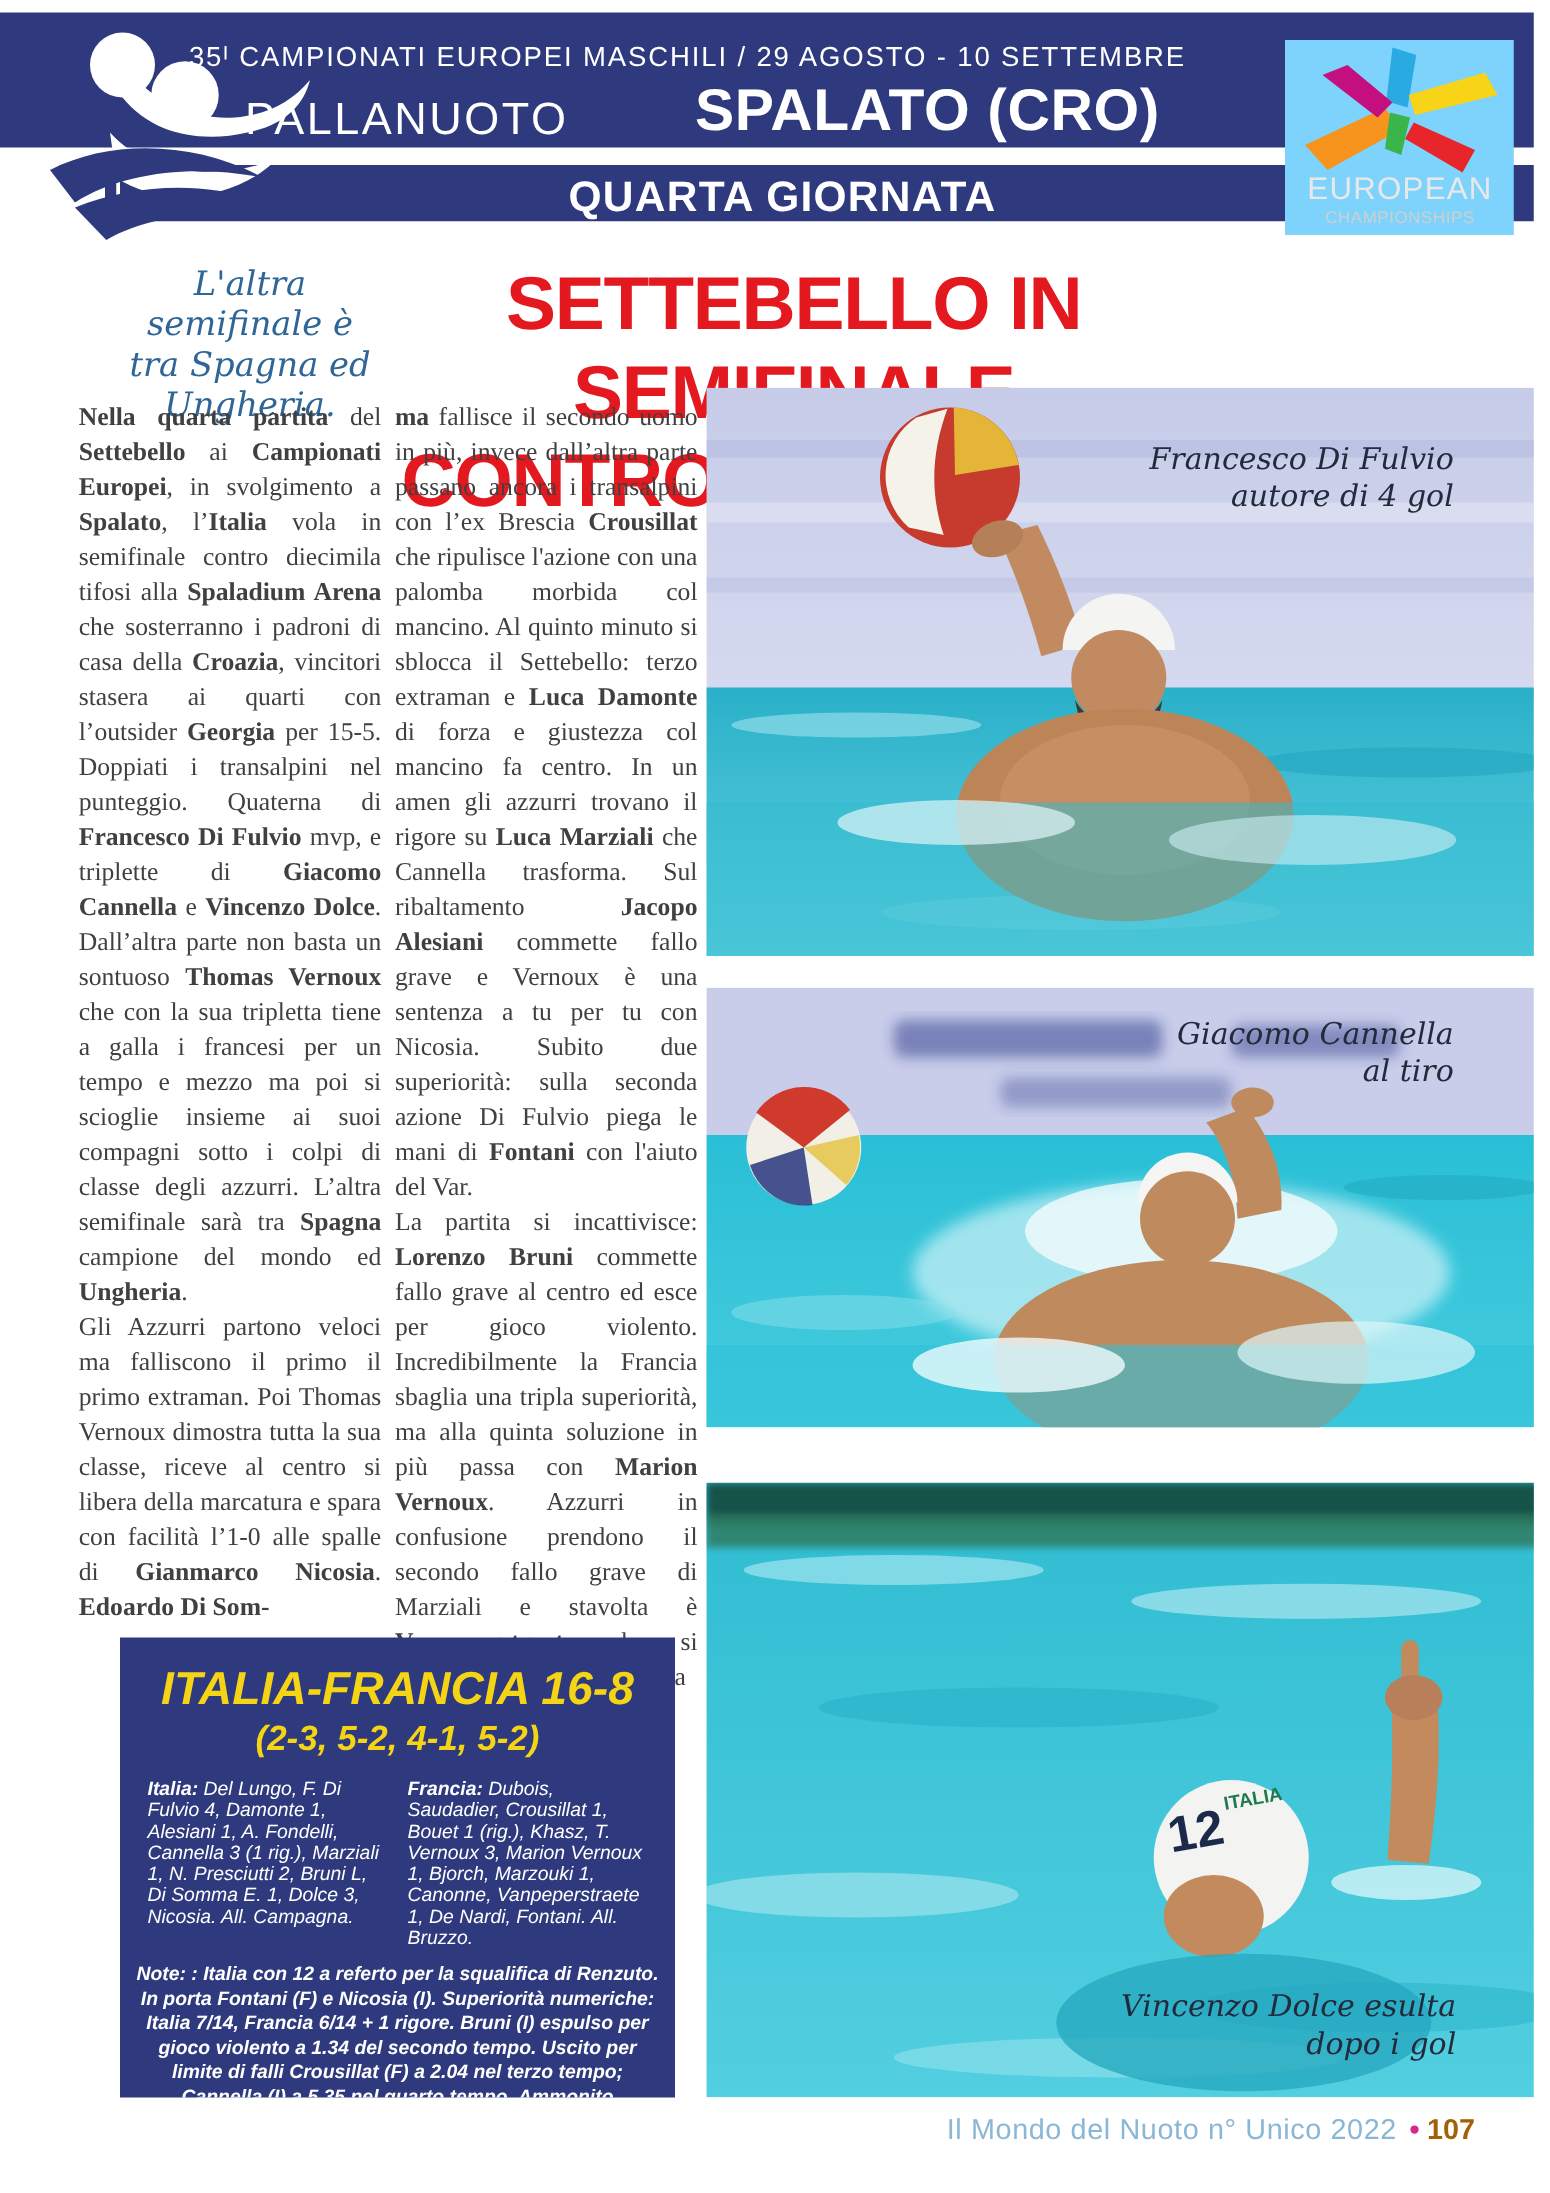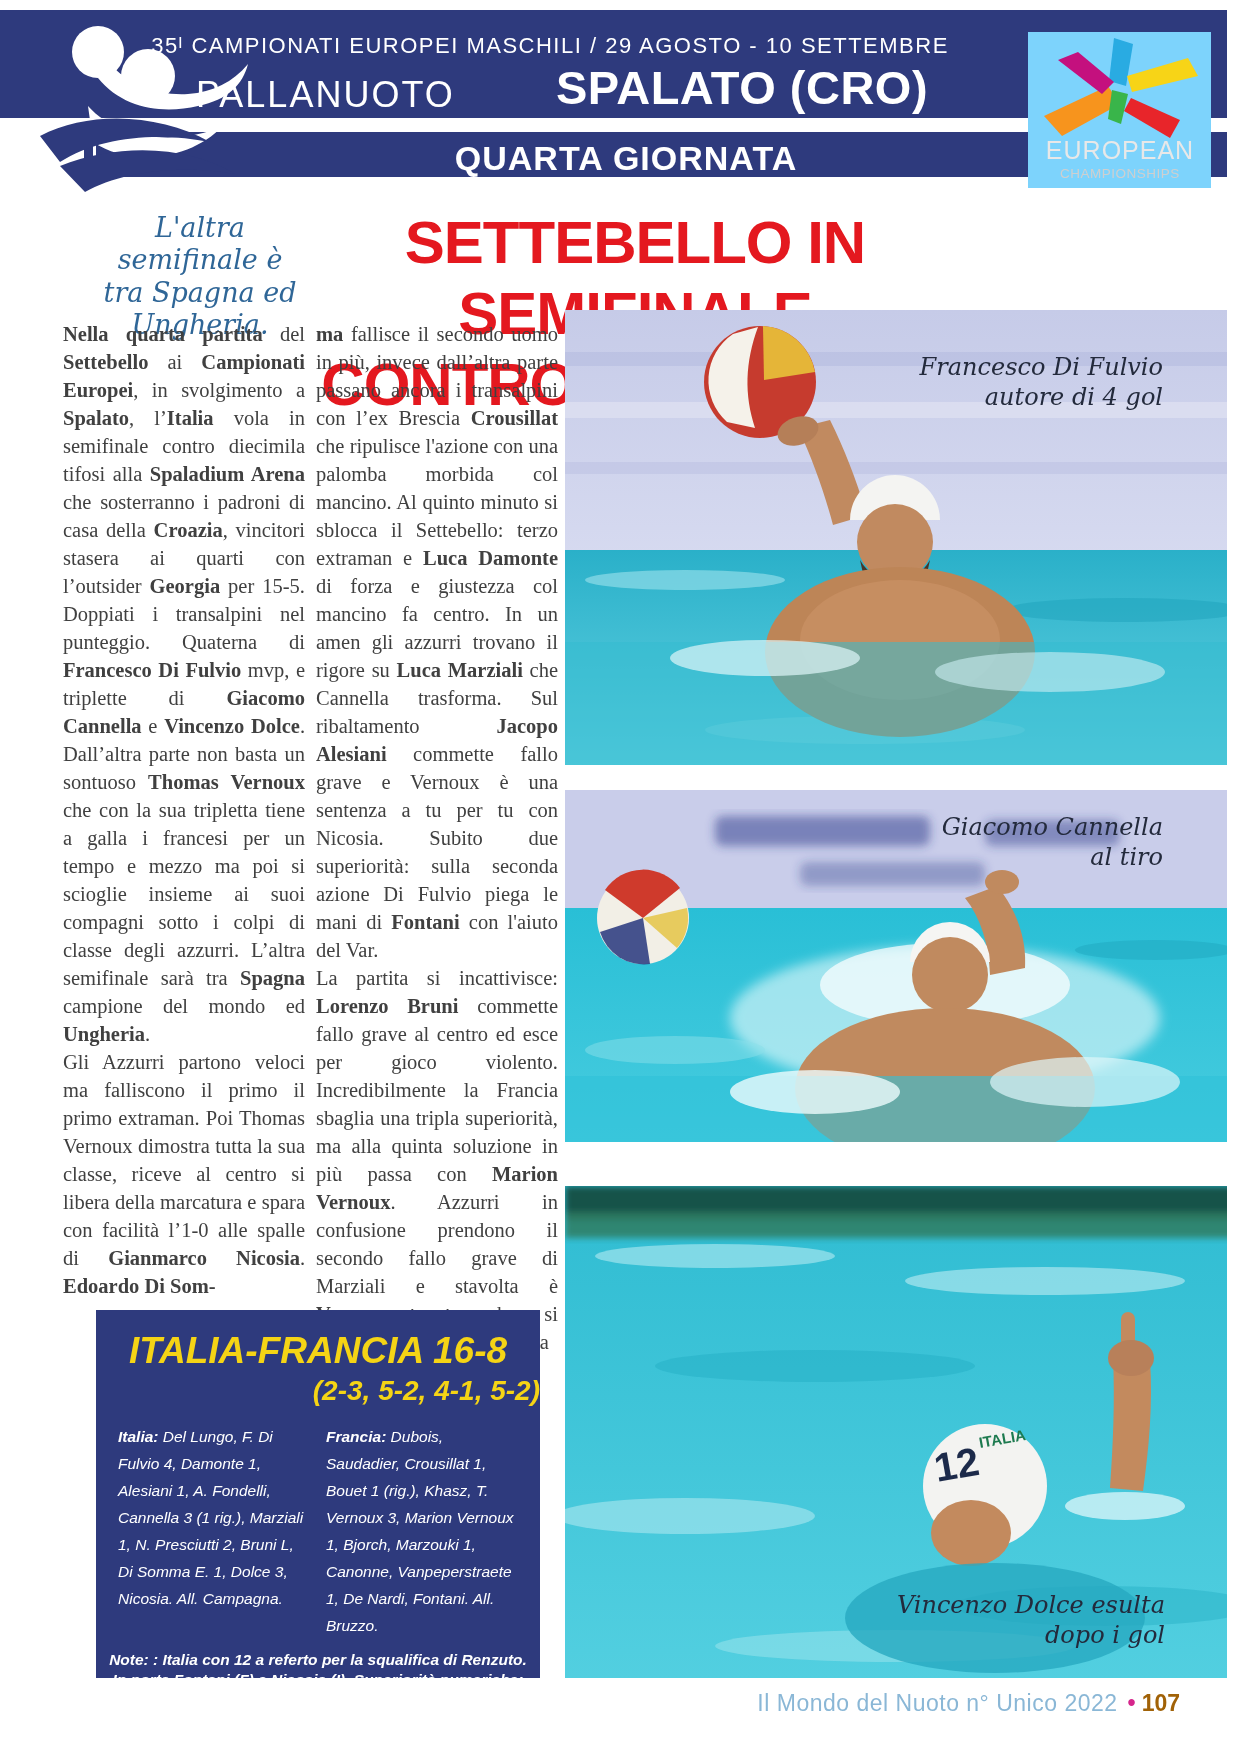--- a/index.html
+++ b/index.html
@@ -40,22 +40,22 @@
   .photo3{top:1186px;width:673px;height:492px;}
   .caption{position:absolute;right:75px;text-align:right;font-family:"DejaVu Serif","Liberation Serif",serif;
            font-style:italic;font-size:24px;line-height:1.25;color:#232a3c;white-space:pre-line;}
   .cap1{top:42px;}
   .cap2{top:22px;}
   .cap3{bottom:28px;right:73px;}
 
   
   .match-box{position:absolute;left:96px;top:1310px;width:444px;height:368px;background:#2e3a7d;color:#ffffff;overflow:hidden;font-style:italic;}
   .mb-title{margin-top:20px;text-align:center;color:#f5d415;font-size:37px;font-weight:800;}
-  .mb-partials{margin-top:3px;text-align:right;color:#f5d415;font-size:28px;font-weight:700;}
-  .mb-rosters{display:flex;gap:14px;padding:16px 20px 0 22px;font-size:15.5px;line-height:27px;}
+  .mb-partials{margin-top:3px;text-align:center;color:#f5d415;font-size:28px;font-weight:700;}
+  .mb-rosters{display:flex;gap:14px;padding:16px 20px 0 22px;font-size:15.5px;line-height:17px;}
   .mb-col{flex:1;}
   .mb-col p{margin:0;}
   .mb-note{margin-top:11px;padding:0 12px;text-align:center;font-size:15.5px;line-height:19.5px;font-weight:700;}
 
   
   .footer{position:absolute;left:700px;top:1690px;width:480px;text-align:right;font-size:23px;}
   .footer .mag{color:#8ab7d6;font-weight:400;letter-spacing:0.5px;}
   .footer .dot{color:#d6268c;font-weight:700;padding:0 6px 0 10px;}
   .footer .num{color:#a16207;font-weight:800;}
 </style>

